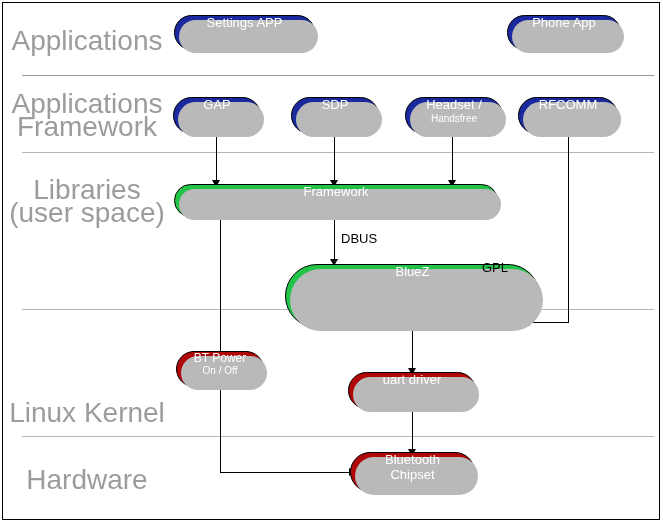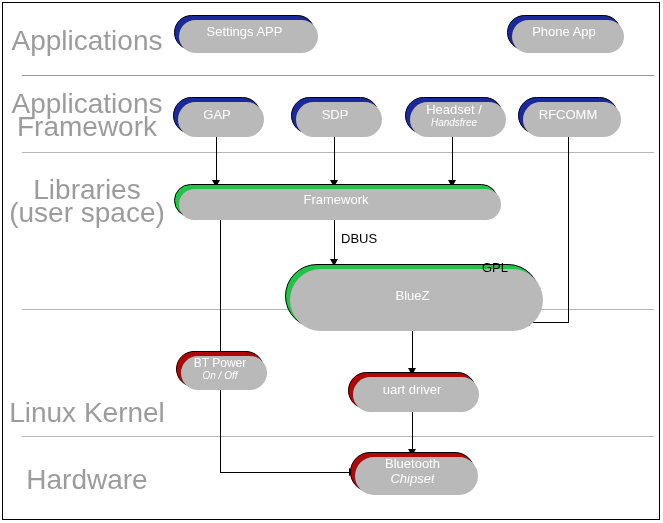--- a/index.html
+++ b/index.html
@@ -49,21 +49,21 @@
     left: 2px;
     letter-spacing: 0px;
     white-space: pre-line;
   }
 
   
   .node {
     position: absolute;
     box-sizing: border-box;
     display: flex;
-    align-items: center;
+    align-items: flex-start;
     justify-content: center;
     text-align: center;
     color: #ffffff;
     border: 1px solid #000000;
     border-radius: 999px;
     z-index: 3;
     line-height: 1.12;
   }
   .node .shadow {
     position: absolute;
@@ -73,21 +73,21 @@
     height: 100%;
     background: #b9b9b9;
     border-radius: 999px;
     z-index: -1;
   }
   .node-blue  { background: #1a2a9e; }
   .node-green { background: #22c447; }
   .node-red   { background: #b00808; }
 
   .lbl { position: relative; z-index: 2; }
-  .lbl .small { font-size: 10px; display: block; font-style: italic; }
+  .lbl .small { font-size: 10px; display: block; }
 
   
   .line {
     position: absolute;
     background: #000000;
     z-index: 1;
   }
   .vline { width: 1.3px; }
   .hline { height: 1.3px; }
 

